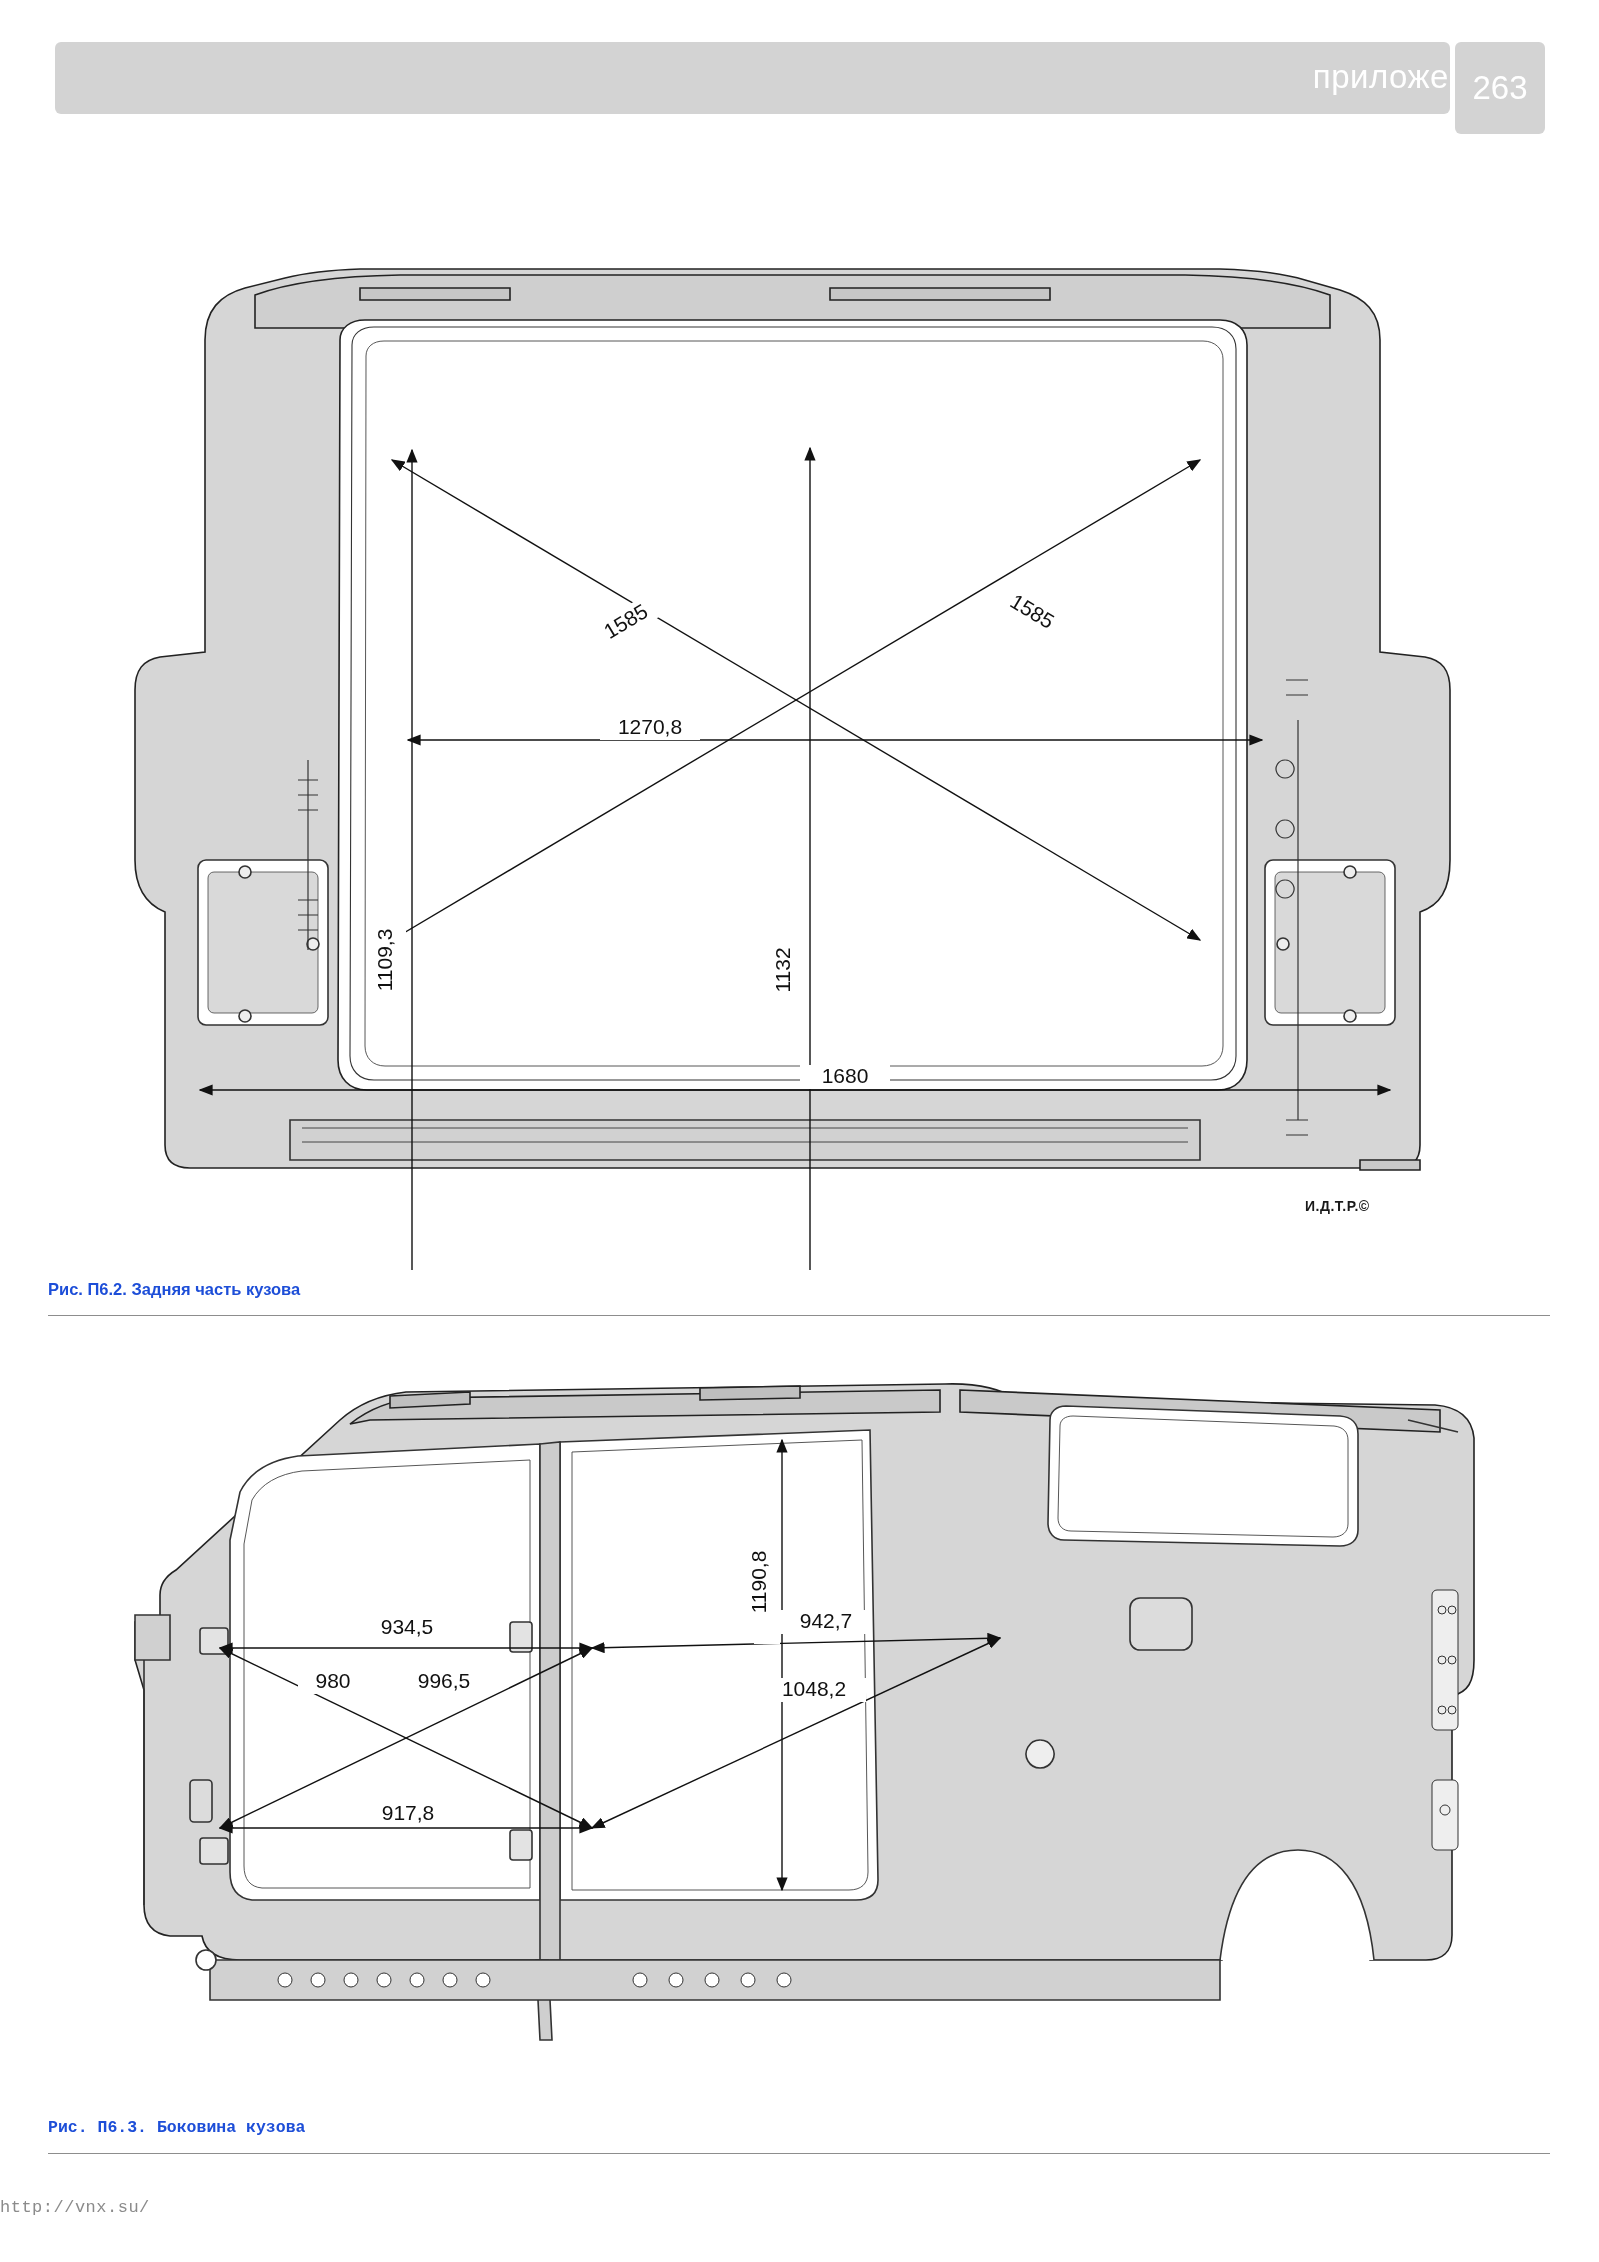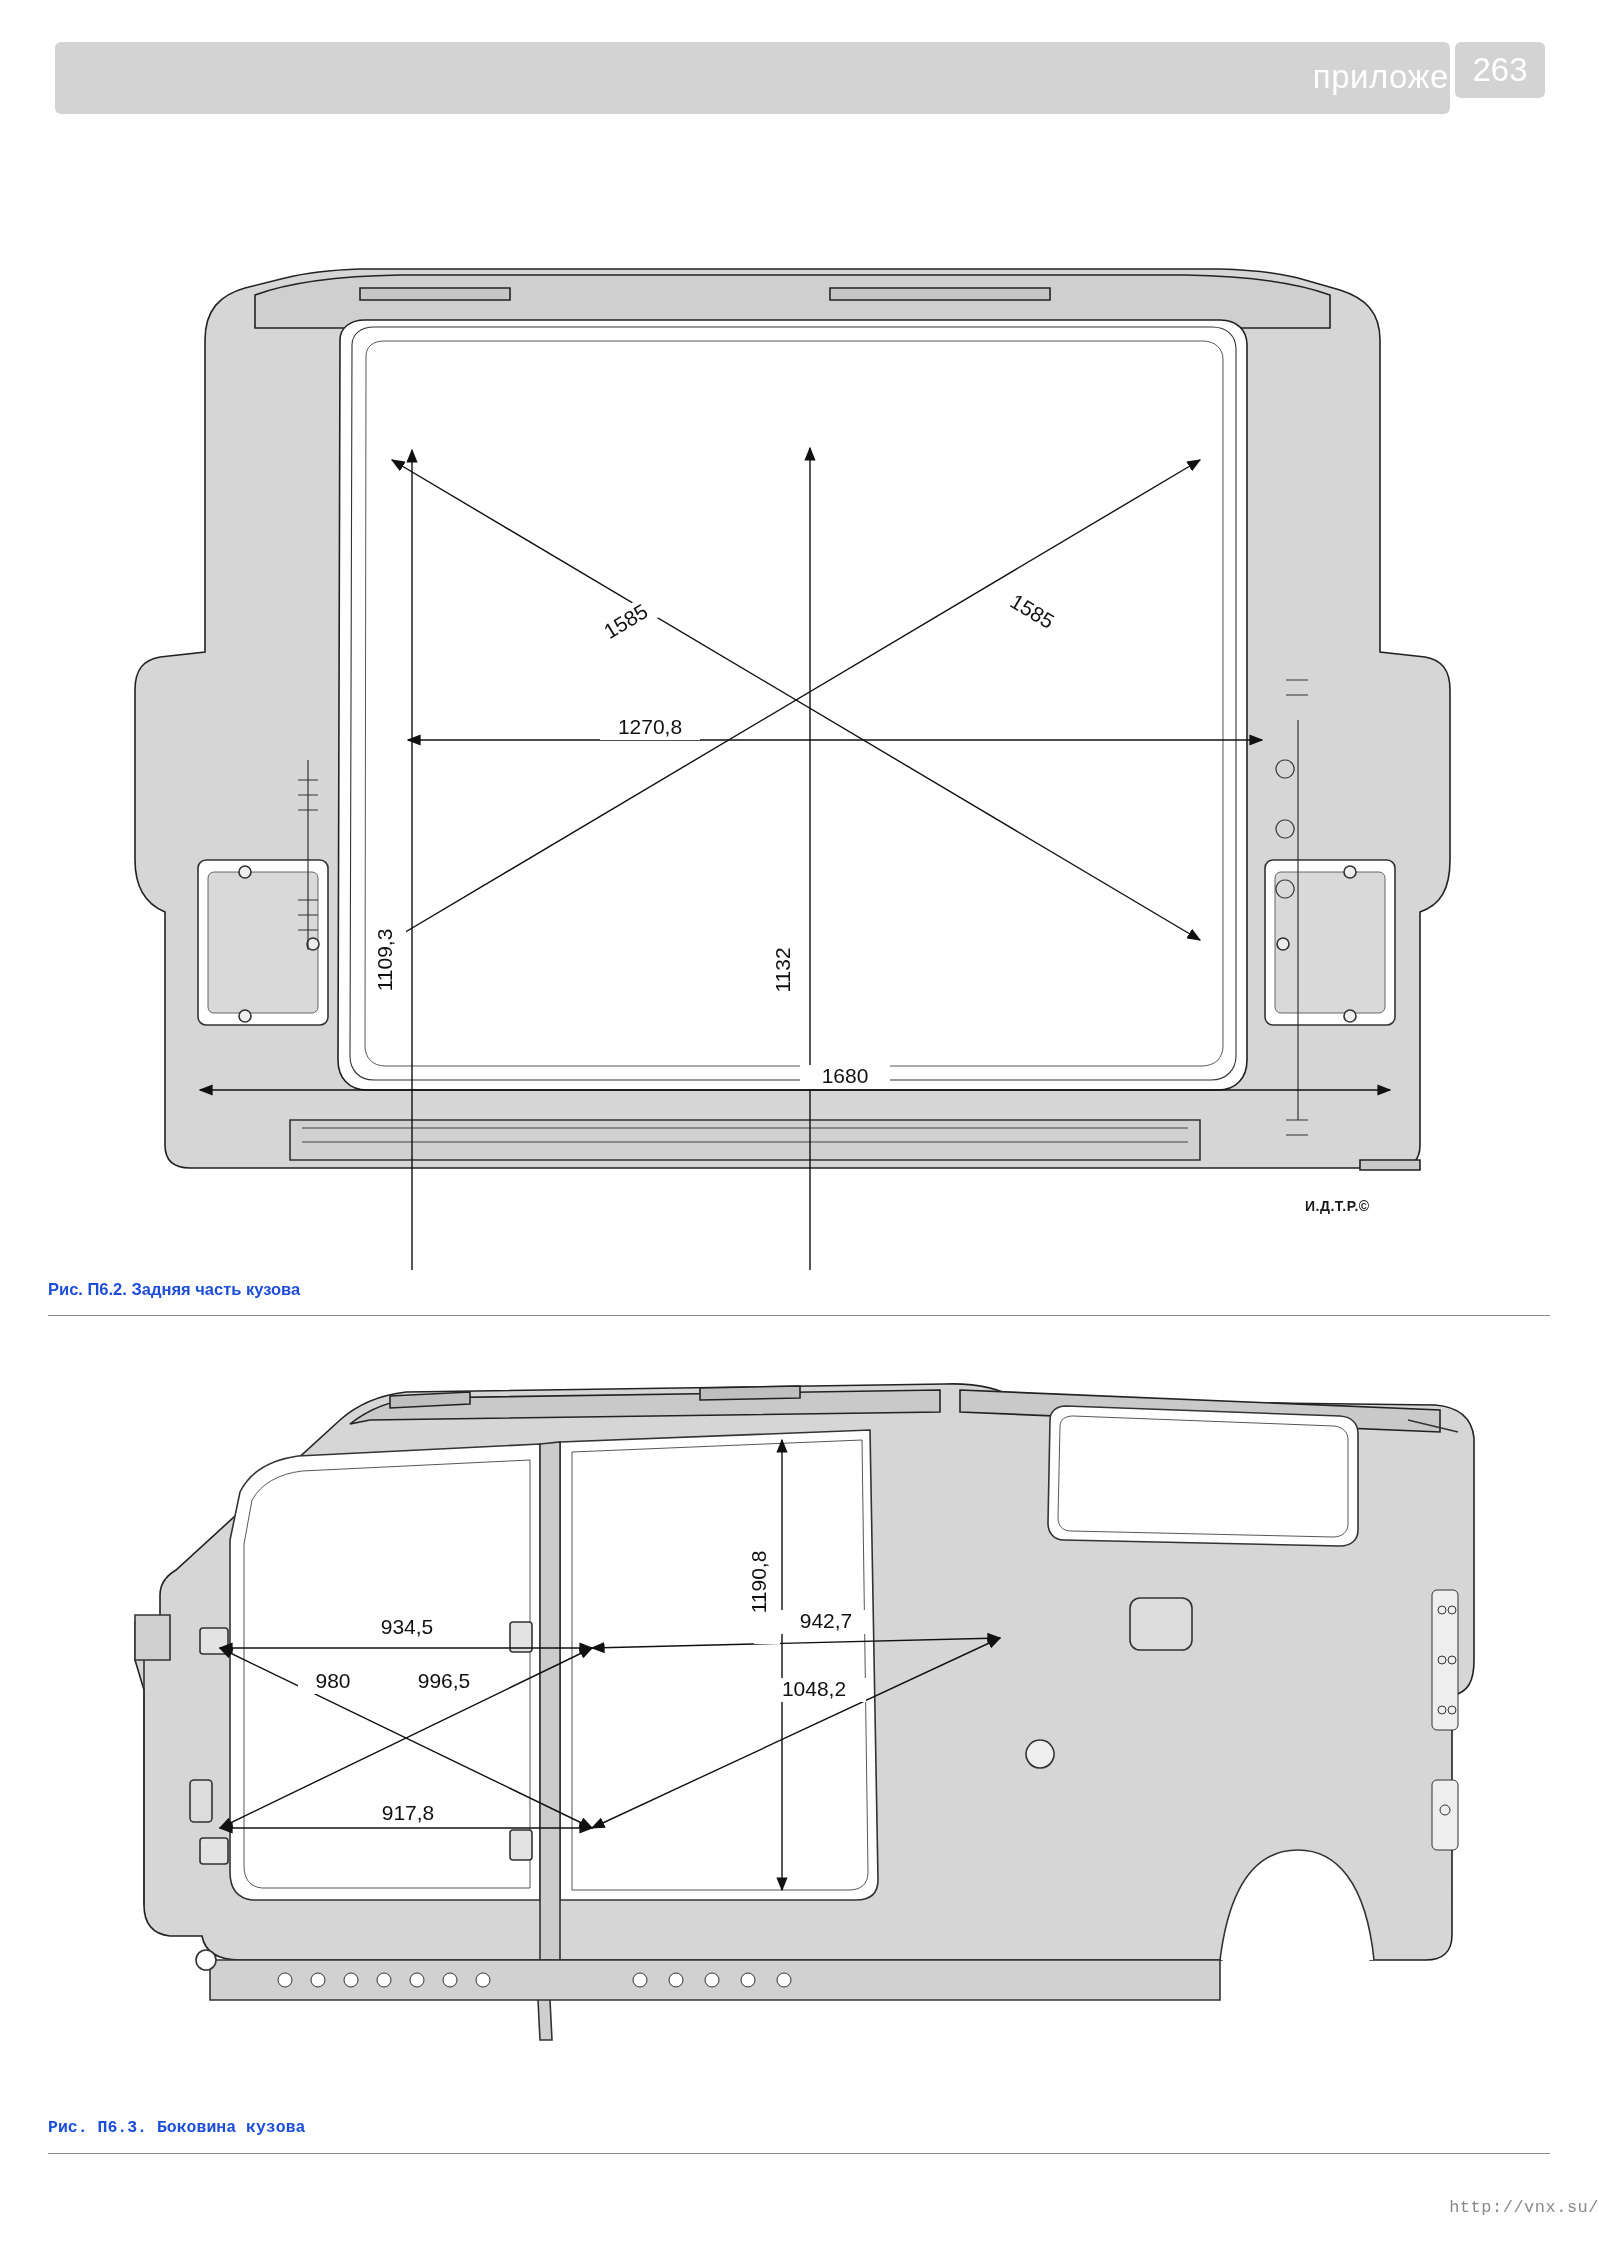--- a/index.html
+++ b/index.html
@@ -39,21 +39,21 @@
     top: 16px;
     font-size: 33px;
     color: #ffffff;
     letter-spacing: 0.5px;
   }
   .page-num-box {
     position: absolute;
     right: 0;
     top: 0;
     width: 90px;
-    height: 56px;
+    height: 92px;
     background: #d3d3d3;
     border-radius: 6px;
     display: flex;
     align-items: center;
     justify-content: center;
   }
   .page-num {
     font-size: 33px;
     color: #ffffff;
   }
@@ -83,21 +83,21 @@
     background: #8d8d8d;
   }
   .rule1 { top: 1315px; }
   .rule2 { top: 2153px; }
 
   .footer-url {
     position: absolute;
     left: 0;
     top: 2198px;
     width: 1599px;
-    text-align: right;
+    text-align: left;
     font-family: "Liberation Mono", monospace;
     font-size: 17px;
     color: #8b8b8b;
     letter-spacing: 0.5px;
   }
 
   .idtr {
     position: absolute;
     left: 1305px;
     top: 1198px;

